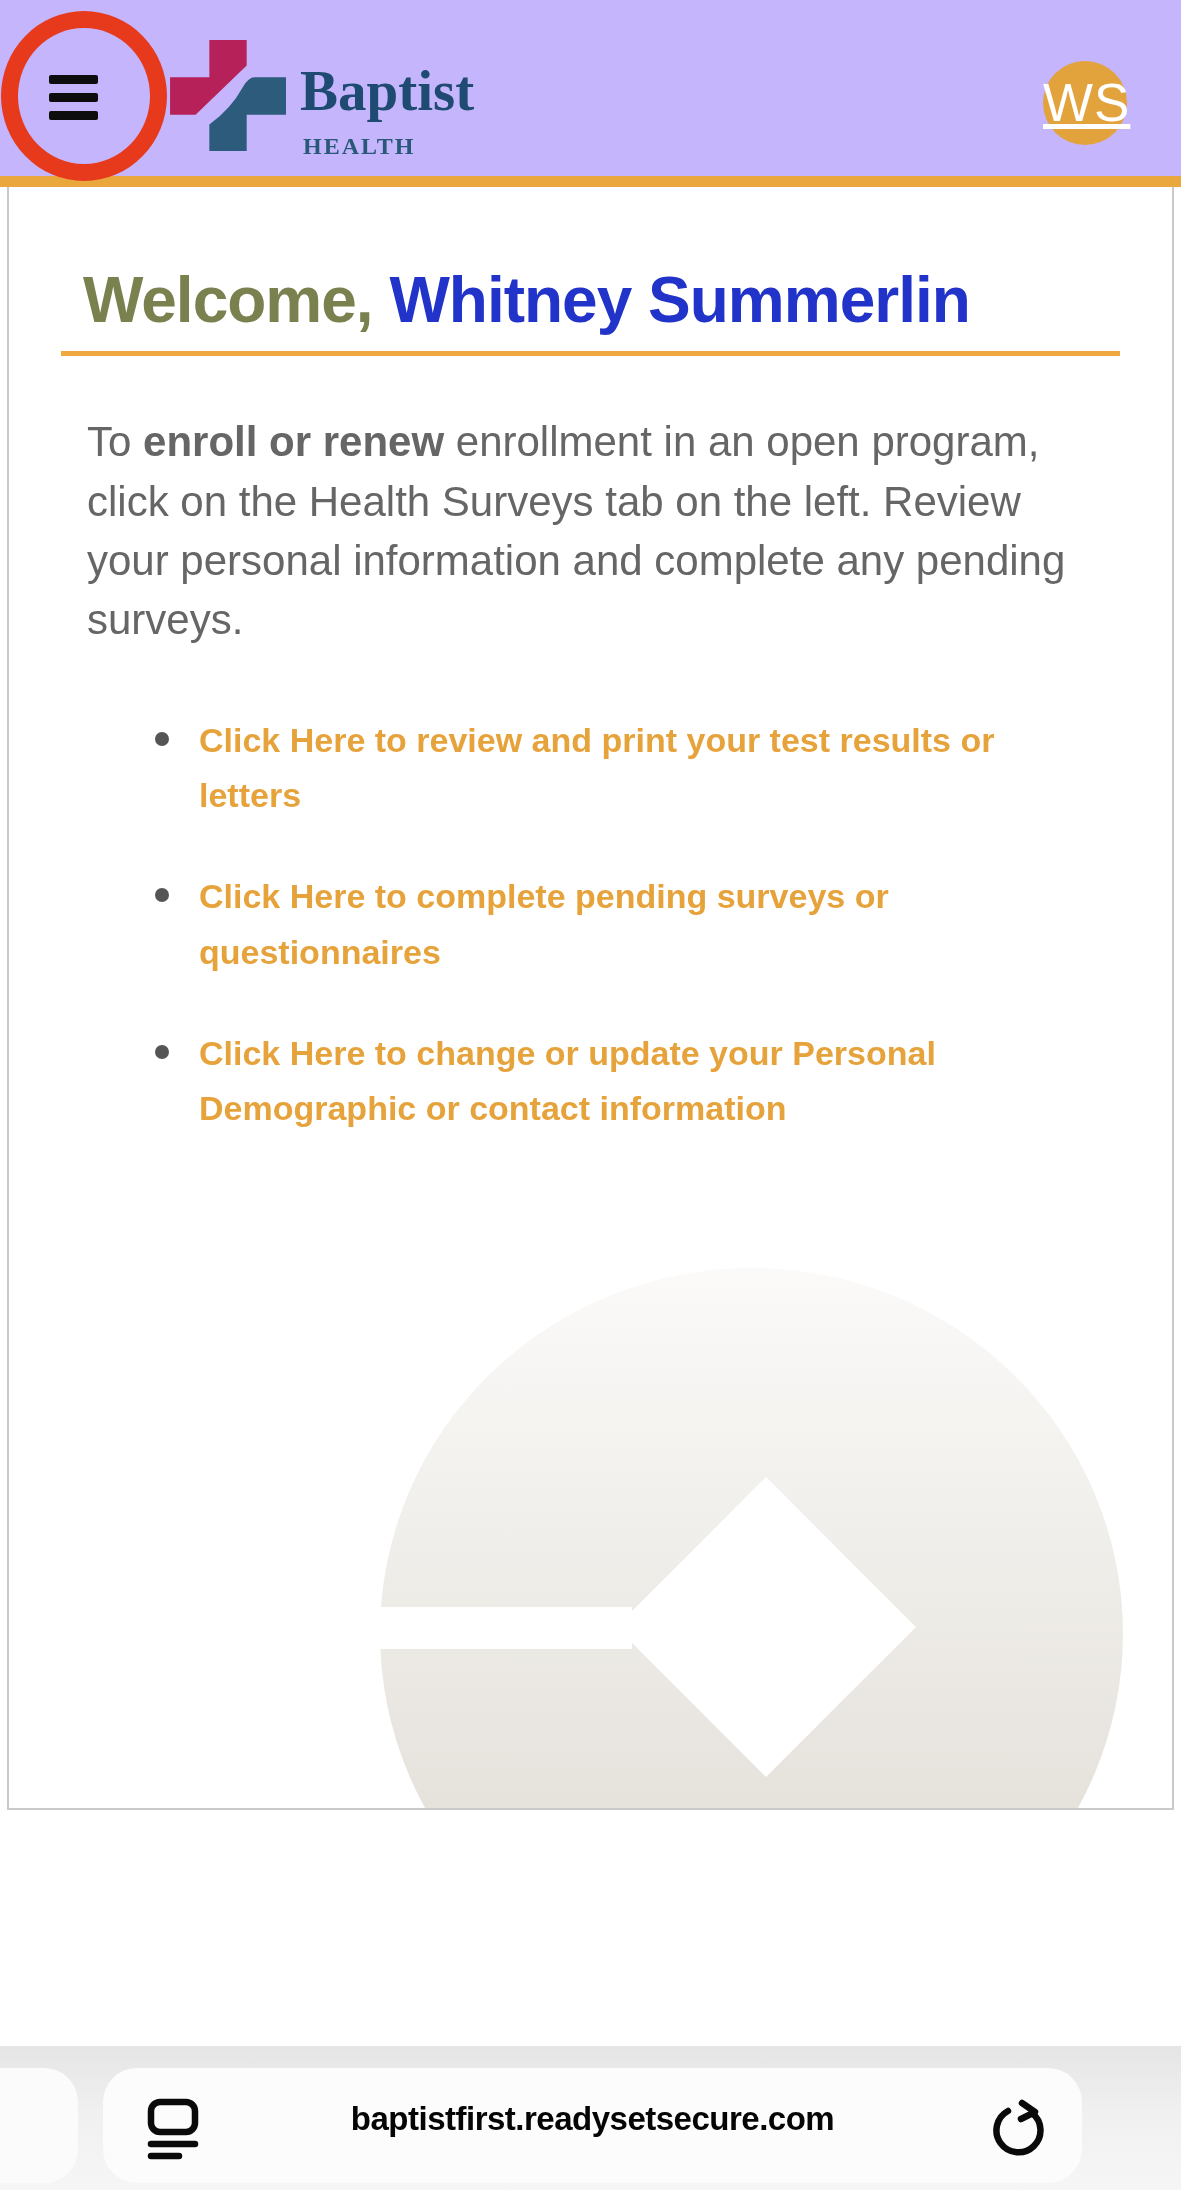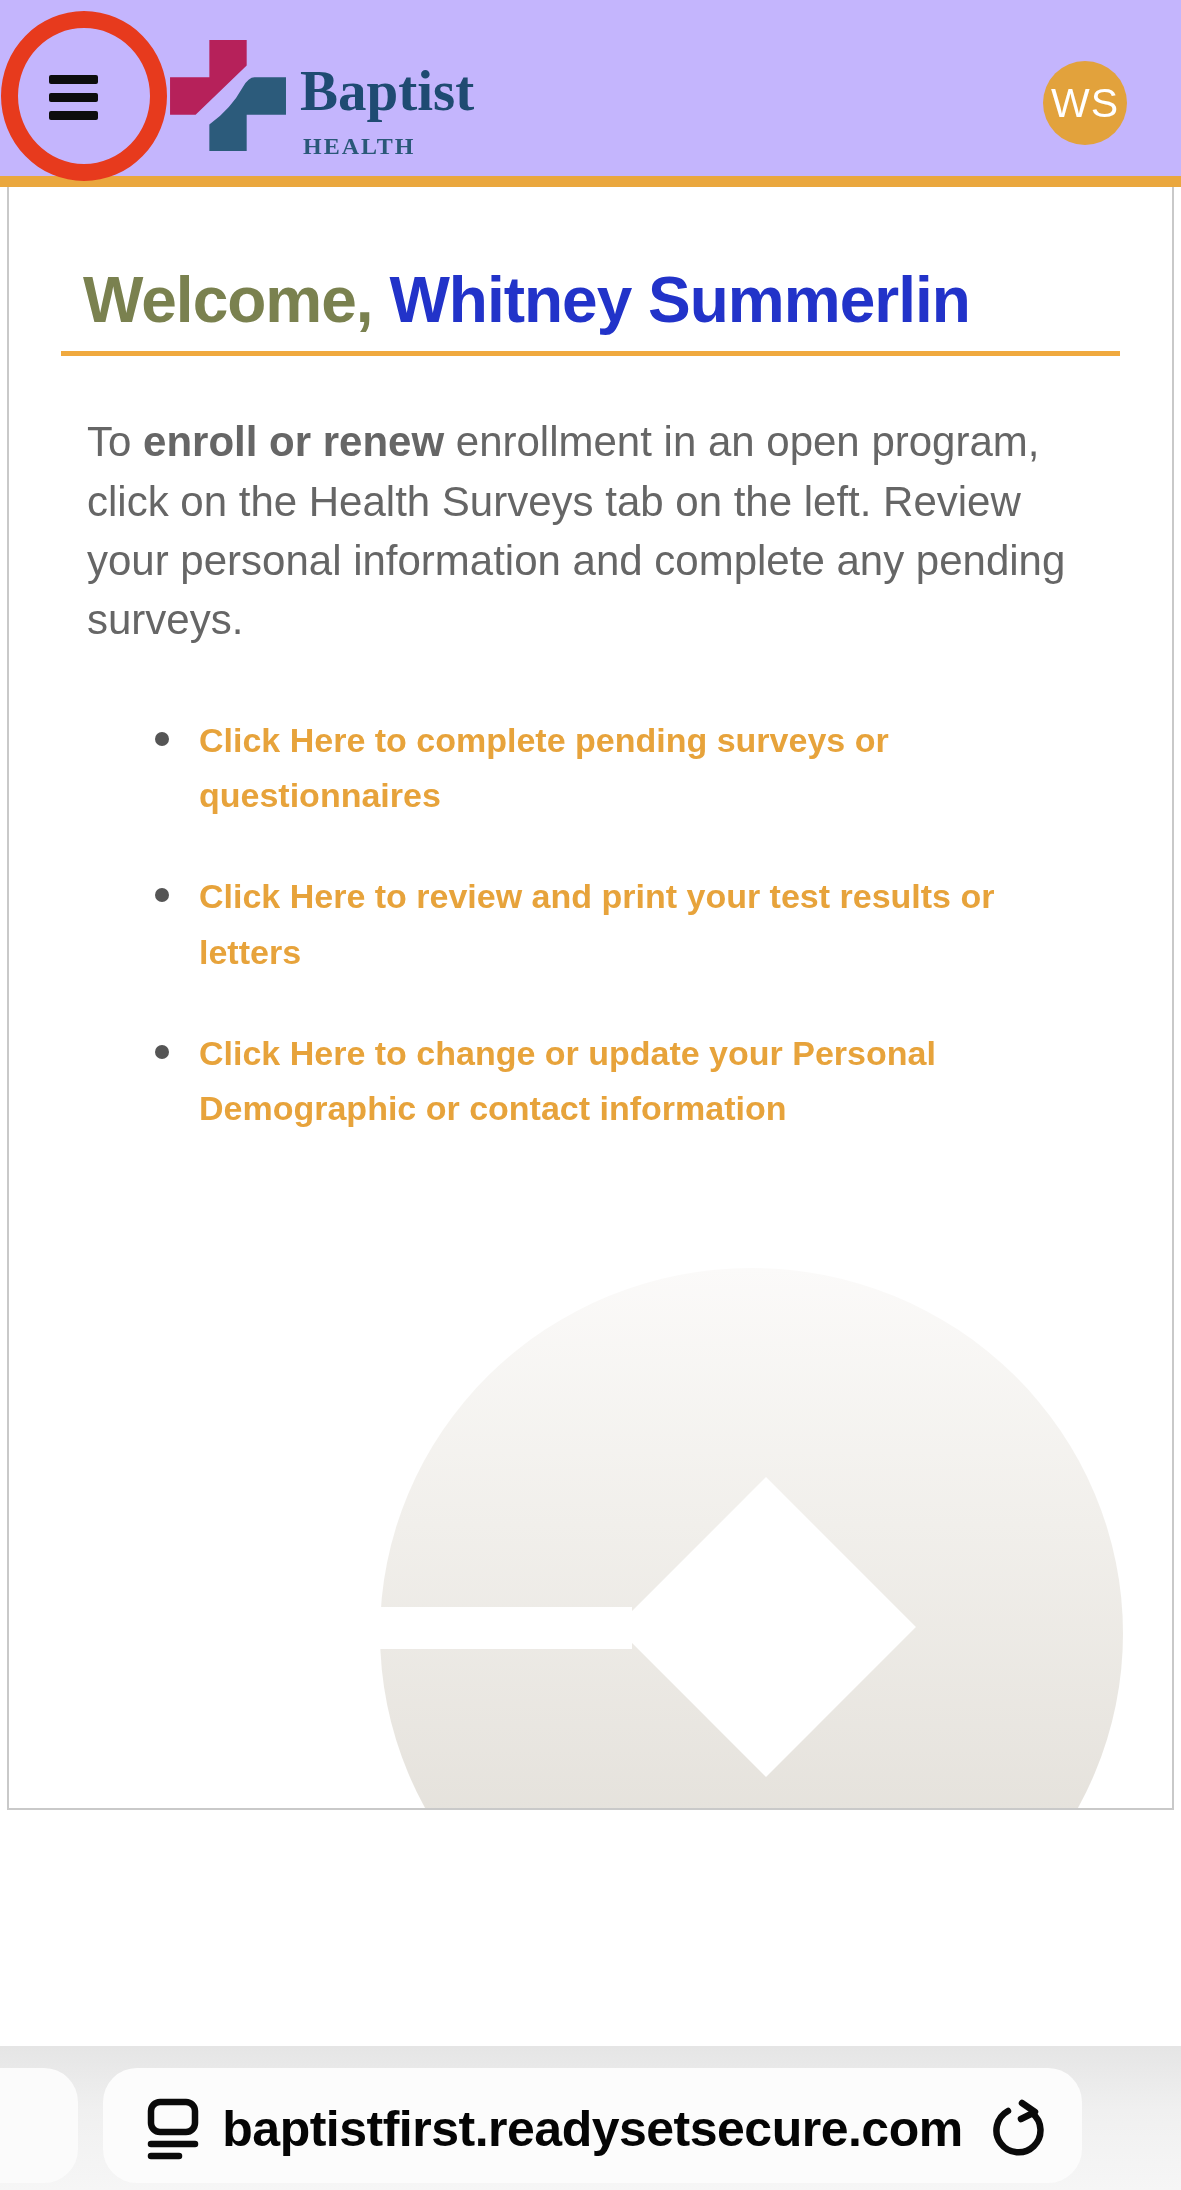--- a/index.html
+++ b/index.html
@@ -50,23 +50,24 @@
     font-family: "Liberation Serif", serif;
     font-variant: small-caps;
     text-transform: lowercase;
     font-weight: 600; font-size: 34px; color: #2A5878;
     letter-spacing: 2px; line-height: 1.0;
   }
   .avatar {
     position: absolute; left: 1043px; top: 61px;
     width: 84px; height: 84px; border-radius: 50%;
     background: #E2A23C;
-    color: #ffffff; font-size: 41px; font-weight: 500;
+    color: #ffffff; font-size: 53px; font-weight: 500;
     line-height: 84px; text-align: center; letter-spacing: 1px;
     cursor: pointer;
+    text-decoration: underline;
   }
 
   
   .content-box {
     position: absolute; left: 7px; top: 187px;
     width: 1167px; height: 1623px;
     background: #ffffff;
     border: 2px solid #C9C9C9; border-top: none;
     padding: 56px 52px 0 52px;
     overflow: hidden;
@@ -148,21 +149,21 @@
   }
   .url-pill {
     position: absolute; left: 103px; top: 22px;
     width: 979px; height: 115px;
     background: #FCFCFC; border-radius: 34px;
     cursor: pointer;
   }
   .url-text {
     position: absolute; left: 0; top: 32px; width: 100%;
     text-align: center;
-    font-size: 50px; font-weight: 600; color: #050505;
+    font-size: 33px; font-weight: 600; color: #050505;
     letter-spacing: -0.5px;
   }
   .page-icon { position: absolute; left: 44px; top: 30px; }
   .reload-icon { position: absolute; left: 888px; top: 30px; }
 </style>
 </head>
 <body>
 
 <div class="header">
 
@@ -190,24 +191,24 @@
   <h1 class="page-title"><span class="greeting">Welcome,</span> <span class="user-name">Whitney Summerlin</span></h1>
 
 
   <hr class="amber-divider">
 
 
   <p class="intro-text"><span>To</span> <b>enroll or renew</b> <span>enrollment in an open program, click on the Health Surveys tab on the left. Review your personal information and complete any pending surveys.</span></p>
 
   <ul class="link-list">
     <li>
-      <a class="bullet-link">Click Here to complete pending surveys or questionnaires</a>
+      <a class="bullet-link">Click Here to review and print your test results or letters</a>
     </li>
     <li>
-      <a class="bullet-link">Click Here to review and print your test results or letters</a>
+      <a class="bullet-link">Click Here to complete pending surveys or questionnaires</a>
     </li>
     <li>
       <a class="bullet-link">Click Here to change or update your Personal Demographic or contact information</a>
     </li>
   </ul>
 
   <div class="watermark">
     <div class="wm-circle"></div>
     <div class="wm-bar"></div>
     <div class="wm-diamond"></div>

